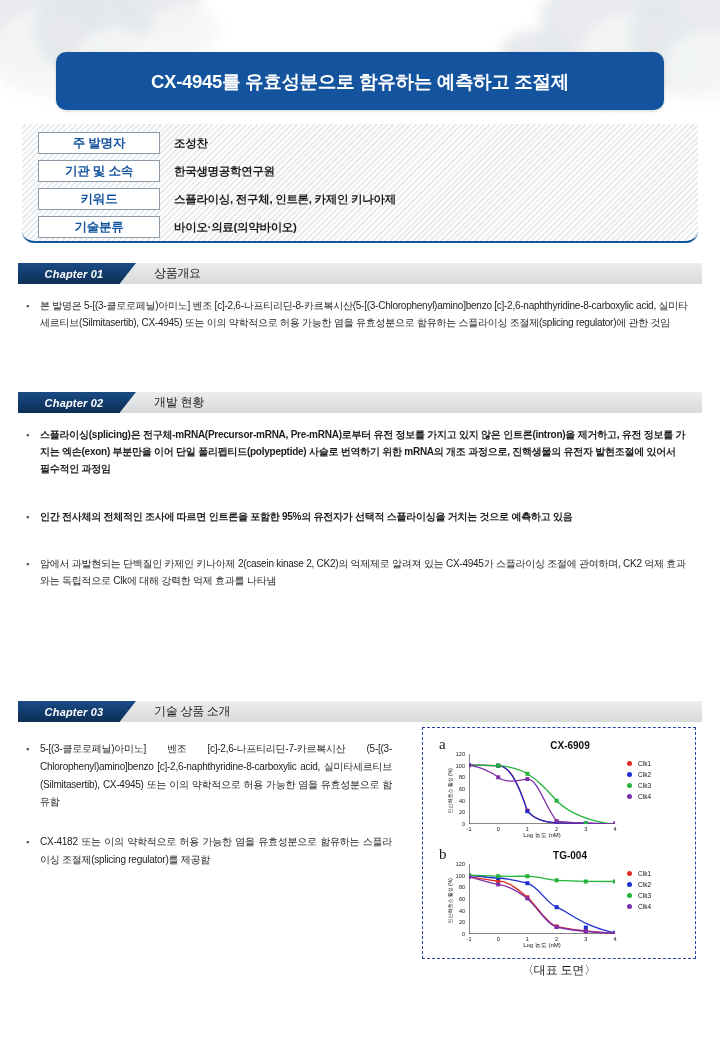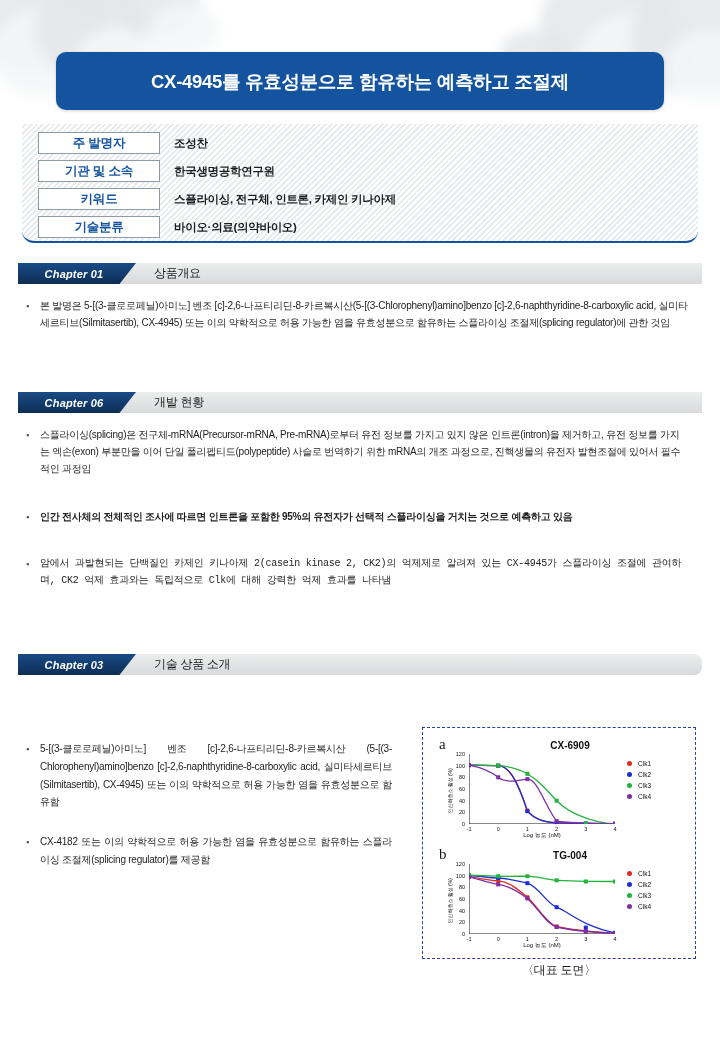--- a/index.html
+++ b/index.html
@@ -198,49 +198,49 @@
 </div>
 <div class="bullets" style="left:26px;top:297px;width:666px;">
   <div class="bullet">
     <div class="dot">▪</div>
     <div class="txt" style="width:648px;">본 발명은 5-[(3-클로로페닐)아미노] 벤조 [c]-2,6-나프티리딘-8-카르복시산(5-[(3-Chlorophenyl)amino]benzo [c]-2,6-naphthyridine-8-carboxylic acid, 실미타세르티브(Silmitasertib), CX-4945) 또는 이의 약학적으로 허용 가능한 염을 유효성분으로 함유하는 스플라이싱 조절제(splicing regulator)에 관한 것임</div>
   </div>
 </div>
 
 <div class="chapter" style="top:392px;">
   <div class="tag">
-    <span>Chapter 06</span>
+    <span>Chapter 02</span>
   </div>
   <div class="ctitle">개발 현황</div>
 </div>
 <div class="bullets" style="left:26px;top:426px;width:666px;">
   <div class="bullet" style="margin-bottom:30px;">
     <div class="dot">▪</div>
-    <div class="txt" style="width:648px;">스플라이싱(splicing)은 전구체-mRNA(Precursor-mRNA, Pre-mRNA)로부터 유전 정보를 가지고 있지 않은 인트론(intron)을 제거하고, 유전 정보를 가지는 엑손(exon) 부분만을 이어 단일 폴리펩티드(polypeptide) 사슬로 번역하기 위한 mRNA의 개조 과정으로, 진핵생물의 유전자 발현조절에 있어서 필수적인 과정임</div>
+    <div class="txt" style="width:648px;font-weight:bold;">스플라이싱(splicing)은 전구체-mRNA(Precursor-mRNA, Pre-mRNA)로부터 유전 정보를 가지고 있지 않은 인트론(intron)을 제거하고, 유전 정보를 가지는 엑손(exon) 부분만을 이어 단일 폴리펩티드(polypeptide) 사슬로 번역하기 위한 mRNA의 개조 과정으로, 진핵생물의 유전자 발현조절에 있어서 필수적인 과정임</div>
   </div>
   <div class="bullet" style="margin-bottom:30px;">
     <div class="dot">▪</div>
     <div class="txt" style="width:648px;font-weight:bold;">인간 전사체의 전체적인 조사에 따르면 인트론을 포함한 95%의 유전자가 선택적 스플라이싱을 거치는 것으로 예측하고 있음</div>
   </div>
   <div class="bullet">
     <div class="dot">▪</div>
-    <div class="txt" style="width:648px;font-family:Liberation Mono, monospace;">암에서 과발현되는 단백질인 카제인 키나아제 2(casein kinase 2, CK2)의 억제제로 알려져 있는 CX-4945가 스플라이싱 조절에 관여하며, CK2 억제 효과와는 독립적으로 Clk에 대해 강력한 억제 효과를 나타냄</div>
-  </div>
-</div>
-
-<div class="chapter" style="top:654px;border-radius:8px;">
+    <div class="txt" style="width:648px;">암에서 과발현되는 단백질인 카제인 키나아제 2(casein kinase 2, CK2)의 억제제로 알려져 있는 CX-4945가 스플라이싱 조절에 관여하며, CK2 억제 효과와는 독립적으로 Clk에 대해 강력한 억제 효과를 나타냄</div>
+  </div>
+</div>
+
+<div class="chapter" style="top:701px;">
   <div class="tag">
     <span>Chapter 03</span>
   </div>
   <div class="ctitle">기술 상품 소개</div>
 </div>
 <div class="bullets col-narrow" style="left:26px;top:740px;width:380px;">
   <div class="bullet" style="margin-bottom:22px;">
     <div class="dot">▪</div>
-    <div class="txt">5-[(3-클로로페닐)아미노] 벤조 [c]-2,6-나프티리딘-8-카르복시산 (5-[(3-Chlorophenyl)amino]benzo [c]-2,6-naphthyridine-8-carboxylic acid, 실미타세르티브(Silmitasertib), CX-4945) 또는 이의 약학적으로 허용 가능한 염을 유효성분으로 함유함</div>
+    <div class="txt">5-[(3-클로로페닐)아미노] 벤조 [c]-2,6-나프티리딘-7-카르복시산 (5-[(3-Chlorophenyl)amino]benzo [c]-2,6-naphthyridine-8-carboxylic acid, 실미타세르티브(Silmitasertib), CX-4945) 또는 이의 약학적으로 허용 가능한 염을 유효성분으로 함유함</div>
   </div>
   <div class="bullet">
     <div class="dot">▪</div>
     <div class="txt">CX-4182 또는 이의 약학적으로 허용 가능한 염을 유효성분으로 함유하는 스플라이싱 조절제(splicing regulator)를 제공함</div>
   </div>
 </div>
 
 <div class="figure-box">
 
   <div class="panel" style="top:6px;">

